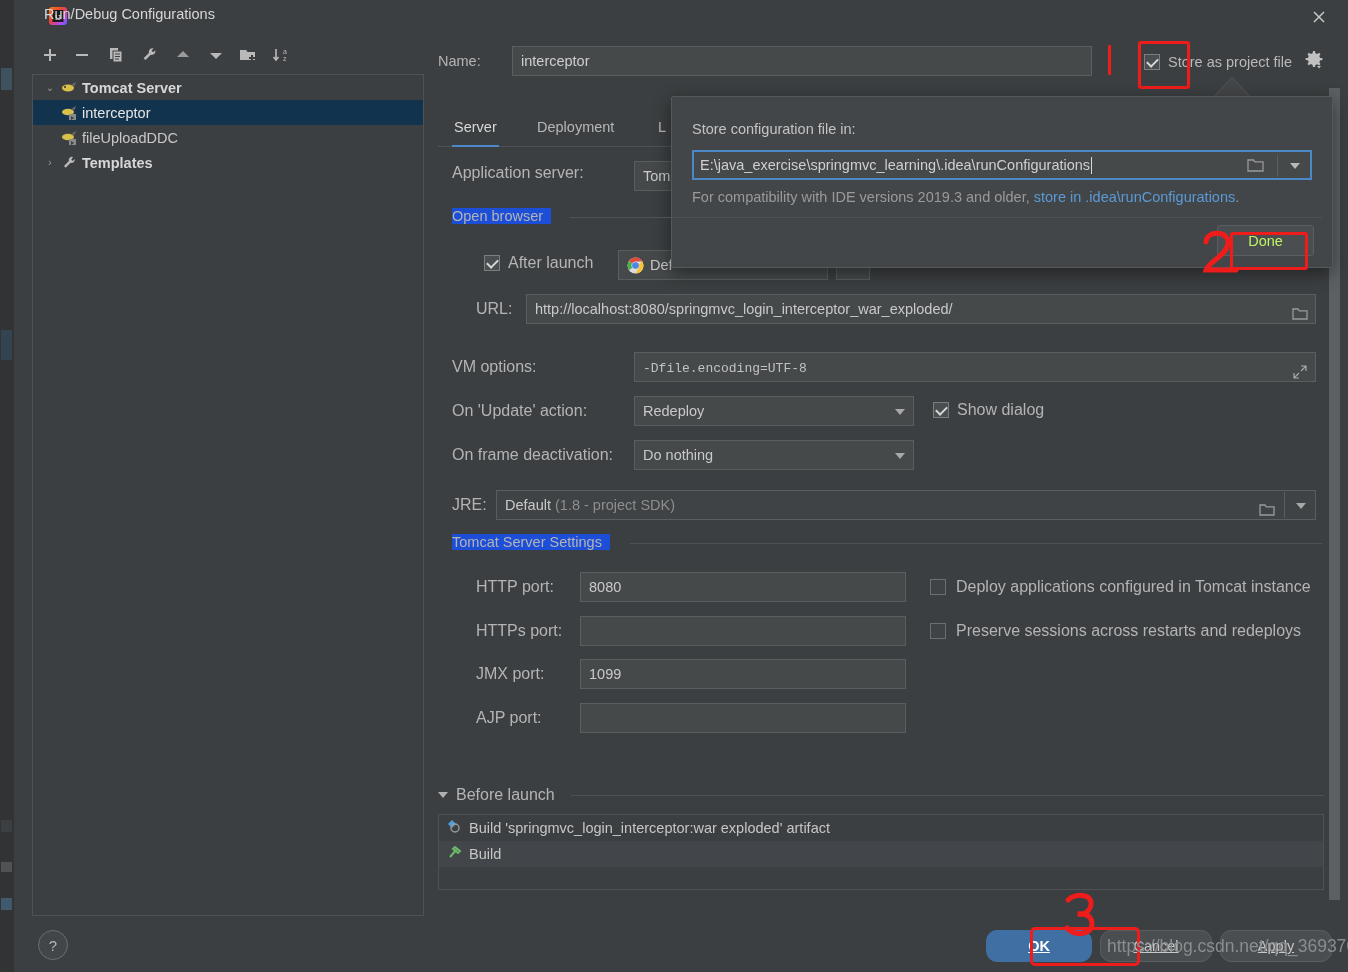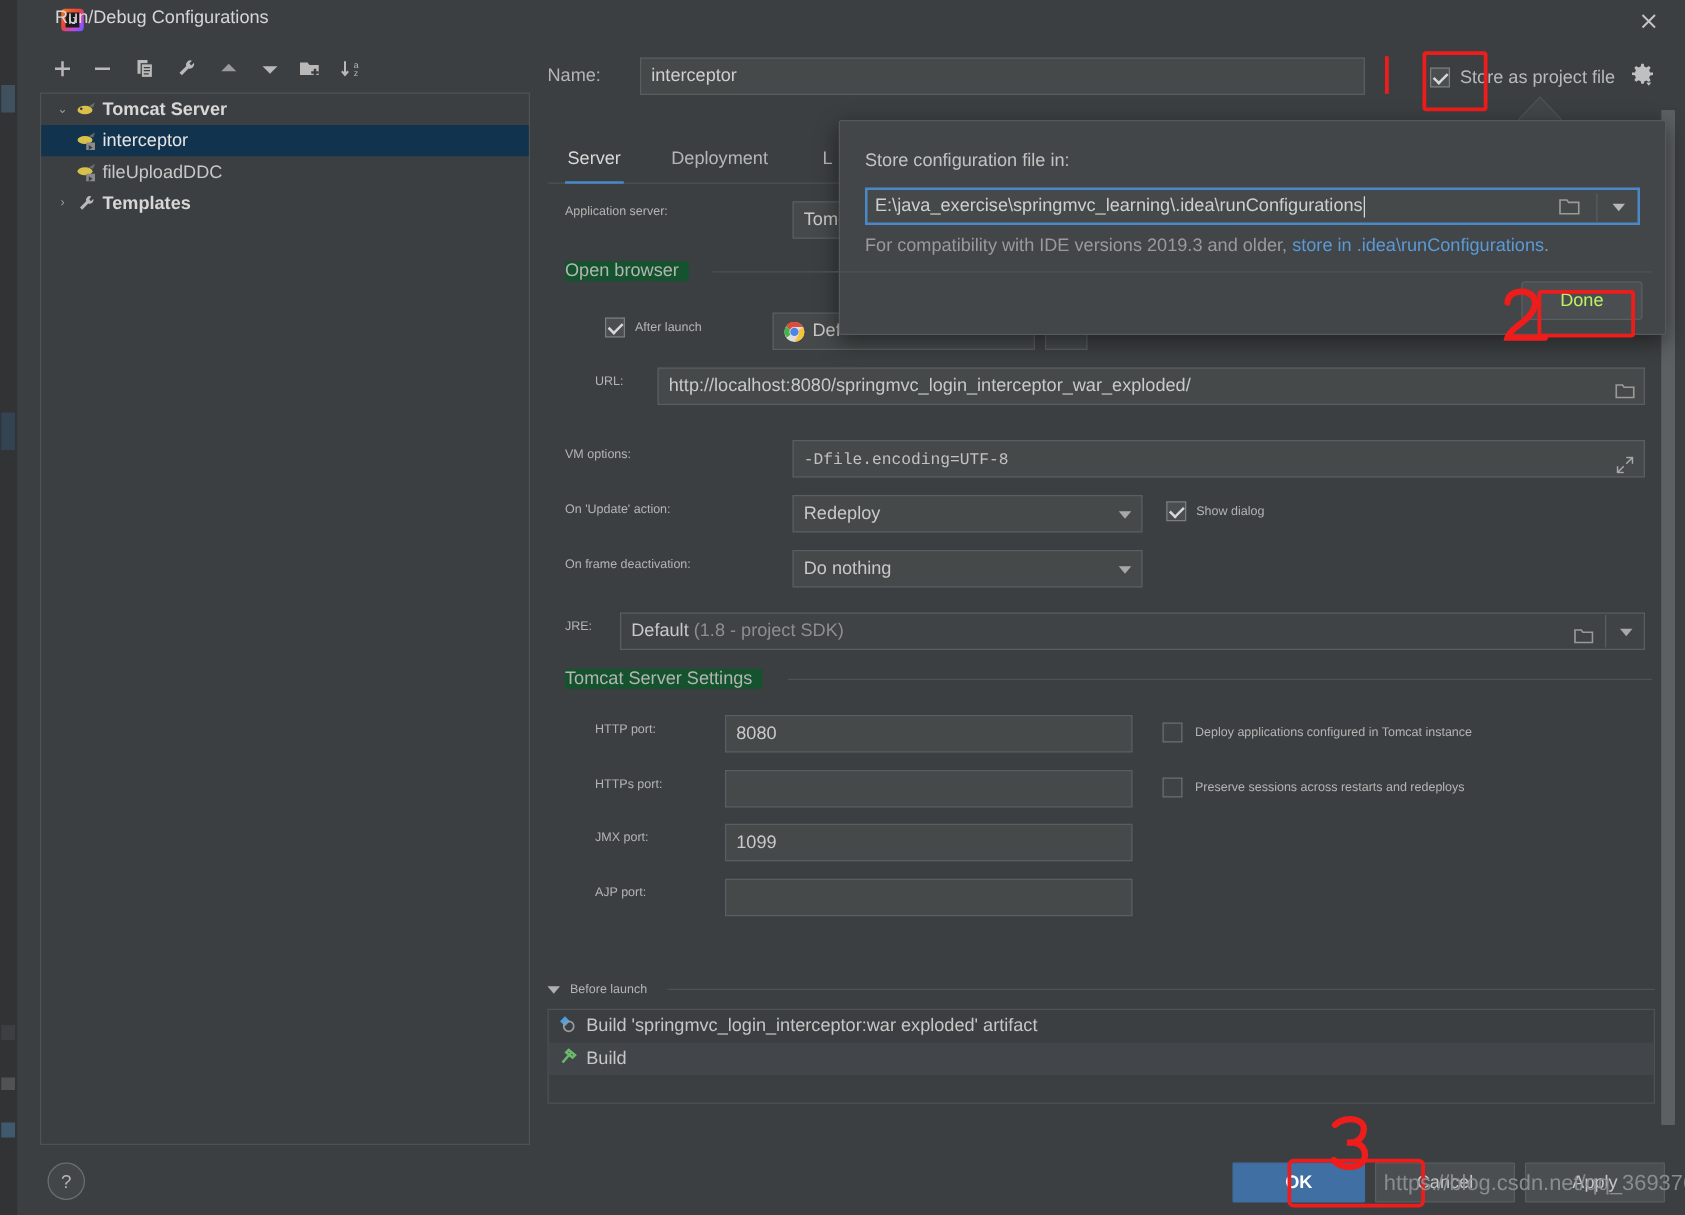--- a/index.html
+++ b/index.html
@@ -49,46 +49,46 @@
   .cbox.gray{border-color:#6b6f71;background:#3f4345;}
   .spf-label{color:#b9b9b9;font-size:14.5px;}
   .redrect{position:absolute;border:3px solid #ef1c1c;border-radius:3px;pointer-events:none;}
 
   .tabs{position:absolute;left:424px;top:112px;width:886px;height:34px;border-bottom:1px solid #4e5254;}
   .tab{position:absolute;top:0;height:33px;line-height:30px;font-size:14.5px;color:#b6b6b6;cursor:default;padding:0 2px;}
   .tab.active{color:#d8d8d8;border-bottom:2px solid #4a88c7;}
 
   .panel{position:absolute;left:424px;top:146px;width:886px;height:620px;}
   .frow{position:absolute;display:flex;align-items:center;}
-  .flabel{color:#b4b4b4;font-size:10px;}
+  .flabel{color:#b4b4b4;font-size:16px;}
   .field{background:#45494a;border:1px solid #5a5e60;box-sizing:border-box;color:#c9c9c9;font-size:14.5px;height:30px;line-height:28px;padding:0 8px;}
   .field.ro{background:#3f4345;}
   .combo{background:#45494a;border:1px solid #5a5e60;box-sizing:border-box;height:30px;display:flex;align-items:center;
          padding:0 8px;color:#c9c9c9;font-size:14.5px;cursor:default;position:relative;}
   .combo .arr{position:absolute;right:8px;top:12px;width:0;height:0;border-left:5px solid transparent;border-right:5px solid transparent;border-top:6px solid #a8a8a8;}
   .group{position:absolute;}
-  .glabel{color:#b4b4b4;font-size:14.5px;background:#14532d;padding-right:8px;position:relative;z-index:2;margin-top:39px;}
+  .glabel{color:#b4b4b4;font-size:14.5px;background:#1d4ed8;padding-right:8px;position:relative;z-index:2;margin-top:39px;}
   .gline{position:absolute;top:9px;height:1px;background:#4e5254;z-index:1;}
   .mono{font-family:"Liberation Mono","DejaVu Sans Mono",monospace;font-size:13px;color:#c2c2c2;}
 
   .folder-ico{position:absolute;right:7px;top:7px;width:16px;height:14px;}
   .expand-ico{position:absolute;right:8px;top:8px;width:14px;height:14px;color:#a9a9a9;font-size:13px;}
 
   
   .bl{position:absolute;left:424px;top:786px;width:886px;}
   .bl-head{display:flex;align-items:center;gap:8px;position:relative;}
   .bl-tri{width:0;height:0;border-left:5px solid transparent;border-right:5px solid transparent;border-top:6px solid #b0b0b0;}
   .bl-list{margin-top:10px;border:1px solid #4e5254;background:#3c3f41;height:76px;box-sizing:border-box;}
   .bl-item{height:26px;display:flex;align-items:center;padding-left:8px;gap:7px;font-size:14.5px;color:#c6c6c6;cursor:default;}
   .bl-item.hl{background:#42464a;}
 
   
   .btnrow{position:absolute;right:16px;bottom:10px;display:flex;gap:8px;align-items:center;}
   .btn{height:30px;min-width:110px;border:1px solid #5a5e60;background:#4a4e50;color:#c7c7c7;font-size:14.5px;
-       display:flex;align-items:center;justify-content:center;border-radius:1px;cursor:default;font-family:inherit;}
+       display:flex;align-items:center;justify-content:center;border-radius:11px;cursor:default;font-family:inherit;text-decoration:underline;}
   .btn.primary{background:#3f6fa3;border-color:#3f6fa3;color:#ffffff;font-weight:bold;}
 
   
   .popup{position:absolute;left:657px;top:96px;width:660px;height:170px;background:#434648;border:1px solid #55595b;
          box-shadow:0 5px 18px rgba(0,0,0,.45);border-radius:2px;}
   .pointer{position:absolute;left:1200px;top:78px;width:0;height:0;border-left:18px solid transparent;border-right:18px solid transparent;border-bottom:19px solid #434648;}
   .pointer-b{position:absolute;left:1200px;top:77px;width:0;height:0;border-left:18px solid transparent;border-right:18px solid transparent;border-bottom:19px solid #55595b;}
   .pop-title{position:absolute;left:20px;top:24px;color:#c3c3c3;font-size:14.5px;}
   .pop-input{position:absolute;left:20px;top:53px;width:620px;height:30px;background:#45494a;border:2px solid #4a88c7;box-sizing:border-box;
              display:flex;align-items:center;padding-left:6px;}

